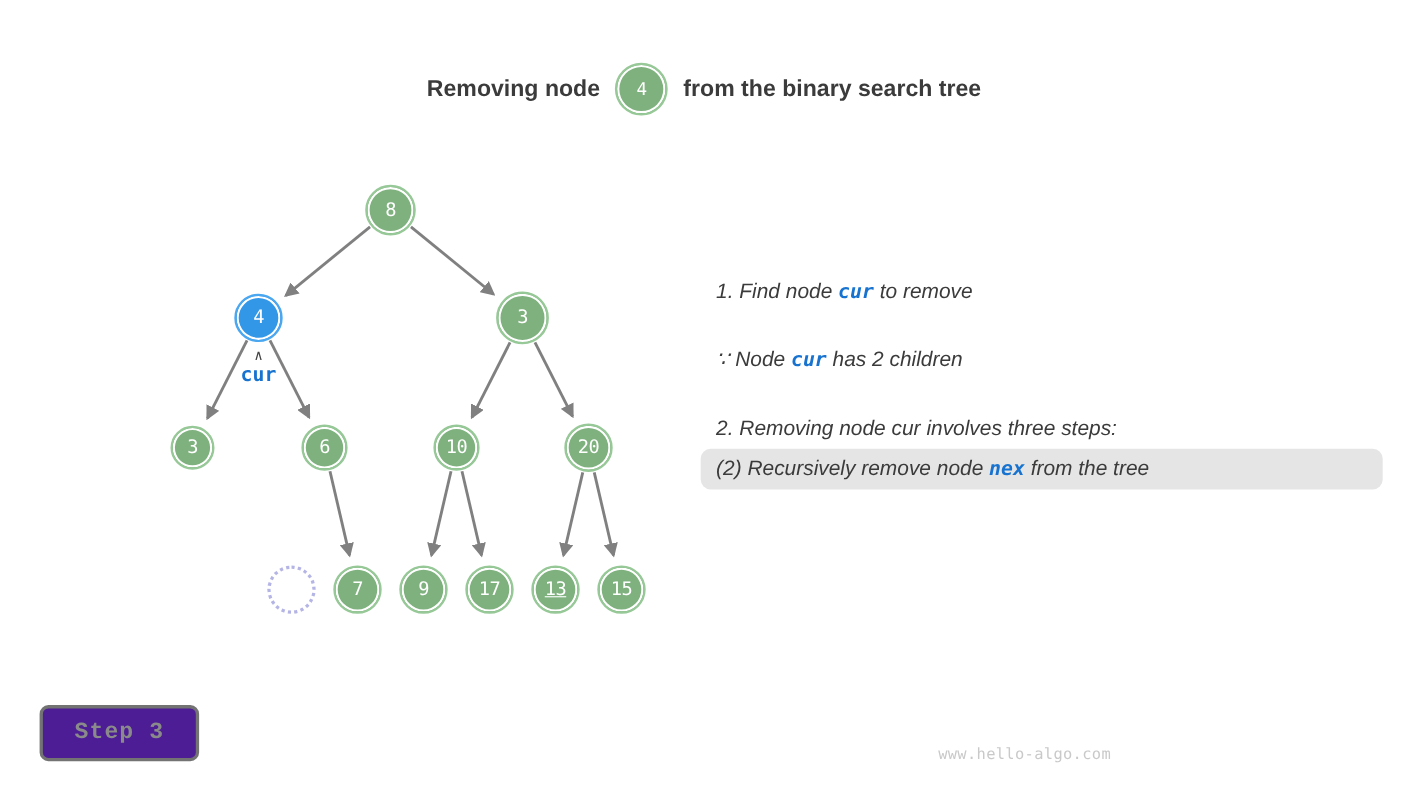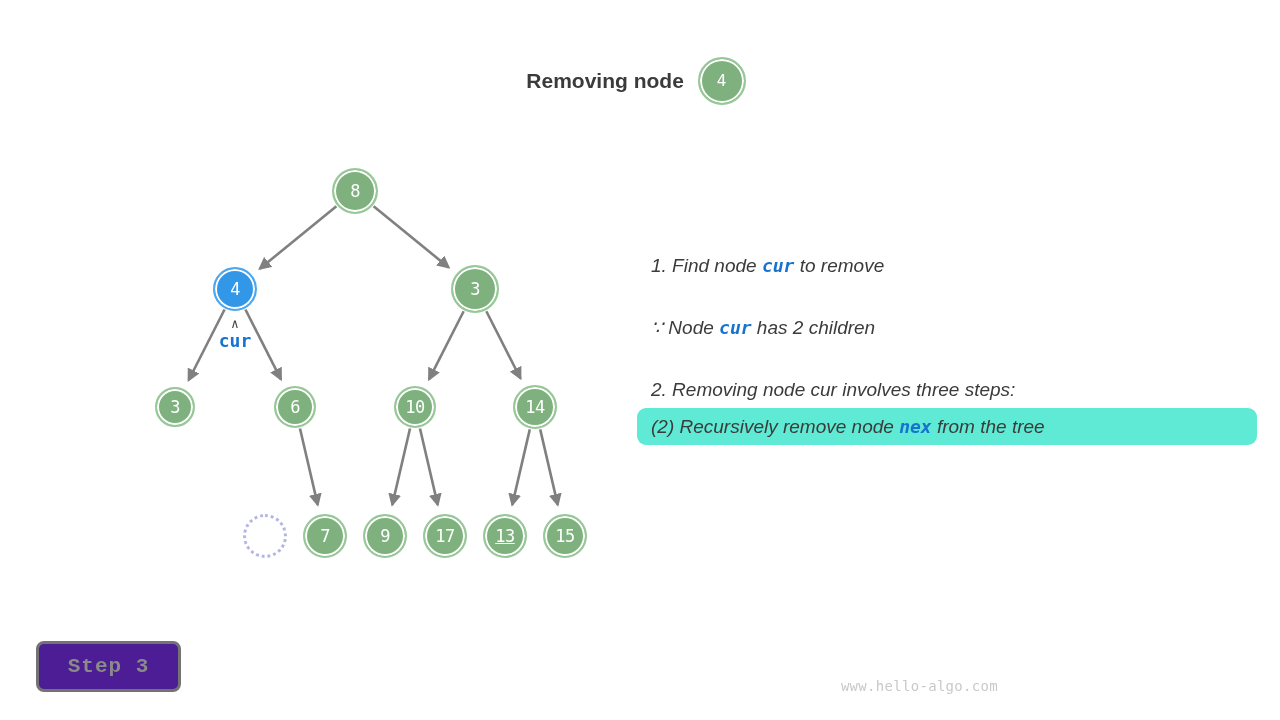--- a/index.html
+++ b/index.html
@@ -12,20 +12,21 @@
     background: #ffffff;
     font-family: "Liberation Sans", sans-serif;
     overflow: hidden;
     position: relative;
   }
   .stage {
     position: absolute;
     left: 0; top: 0;
     width: 1020px;
     height: 720px;
+    padding-left: 12px;
   }
 
   
   #title {
     position: absolute;
     left: 0;
     top: 57px;
     width: 1280px;
     text-align: center;
     font-size: 21px;
@@ -131,21 +132,21 @@
     color: #3b3b3b;
     line-height: 37px;
     white-space: nowrap;
     padding: 0 14px;
     box-sizing: border-box;
     display: block;
     border-radius: 9px;
     font-style: italic;
   }
   .info-line.gap-top { margin-top: 25px; }
-  .info-line.highlight { background: #5eead4; }
+  .info-line.highlight { background: #e5e5e5; }
   .kw {
     color: #1773cf;
     font-weight: bold;
     font-family: "DejaVu Sans Mono", monospace;
     font-size: 18px;
   }
 
   
   #step-badge {
     position: absolute;
@@ -181,20 +182,21 @@
 </head>
 <body>
 
 <div class="stage">
 
   <div id="title">
     <span class="t-seg">Removing node</span>
     <span class="title-node">
       <span>4</span>
     </span>
+    <span class="t-seg">from the binary search tree</span>
   </div>
 
   <svg id="tree-svg" viewBox="0 0 1280 720" xmlns="http://www.w3.org/2000/svg">
     <defs>
       <marker id="arrowhead" markerWidth="5" markerHeight="5" refX="4.2" refY="2.5" orient="auto" markerUnits="strokeWidth">
         <path d="M0,0 L5,2.5 L0,5 z" fill="#808080"></path>
       </marker>
     </defs>
     <g id="edge-group">
         <line x1="336.4112289379206" y1="206.18082970069818" x2="259.78502808277256" y2="268.75889373240244" stroke="#808080" stroke-width="2.6" marker-end="url(#arrowhead)"></line>
@@ -224,21 +226,21 @@
       <div class="node green" style="left: 155px; top: 387px; width: 40px; height: 40px;">
         <span>3</span>
       </div>
       <div class="node green" style="left: 274px; top: 386px; width: 42px; height: 42px;">
         <span>6</span>
       </div>
       <div class="node green" style="left: 394px; top: 386px; width: 42px; height: 42px;">
         <span>10</span>
       </div>
       <div class="node green" style="left: 513px; top: 385px; width: 44px; height: 44px;">
-        <span>14</span>
+        <span>20</span>
       </div>
       <div class="node empty" style="left: 243px; top: 514px; width: 44px; height: 44px;"></div>
       <div class="node green" style="left: 303px; top: 514px; width: 44px; height: 44px;">
         <span>7</span>
       </div>
       <div class="node green" style="left: 363px; top: 514px; width: 44px; height: 44px;">
         <span>9</span>
       </div>
       <div class="node green" style="left: 423px; top: 514px; width: 44px; height: 44px;">
         <span>17</span>

